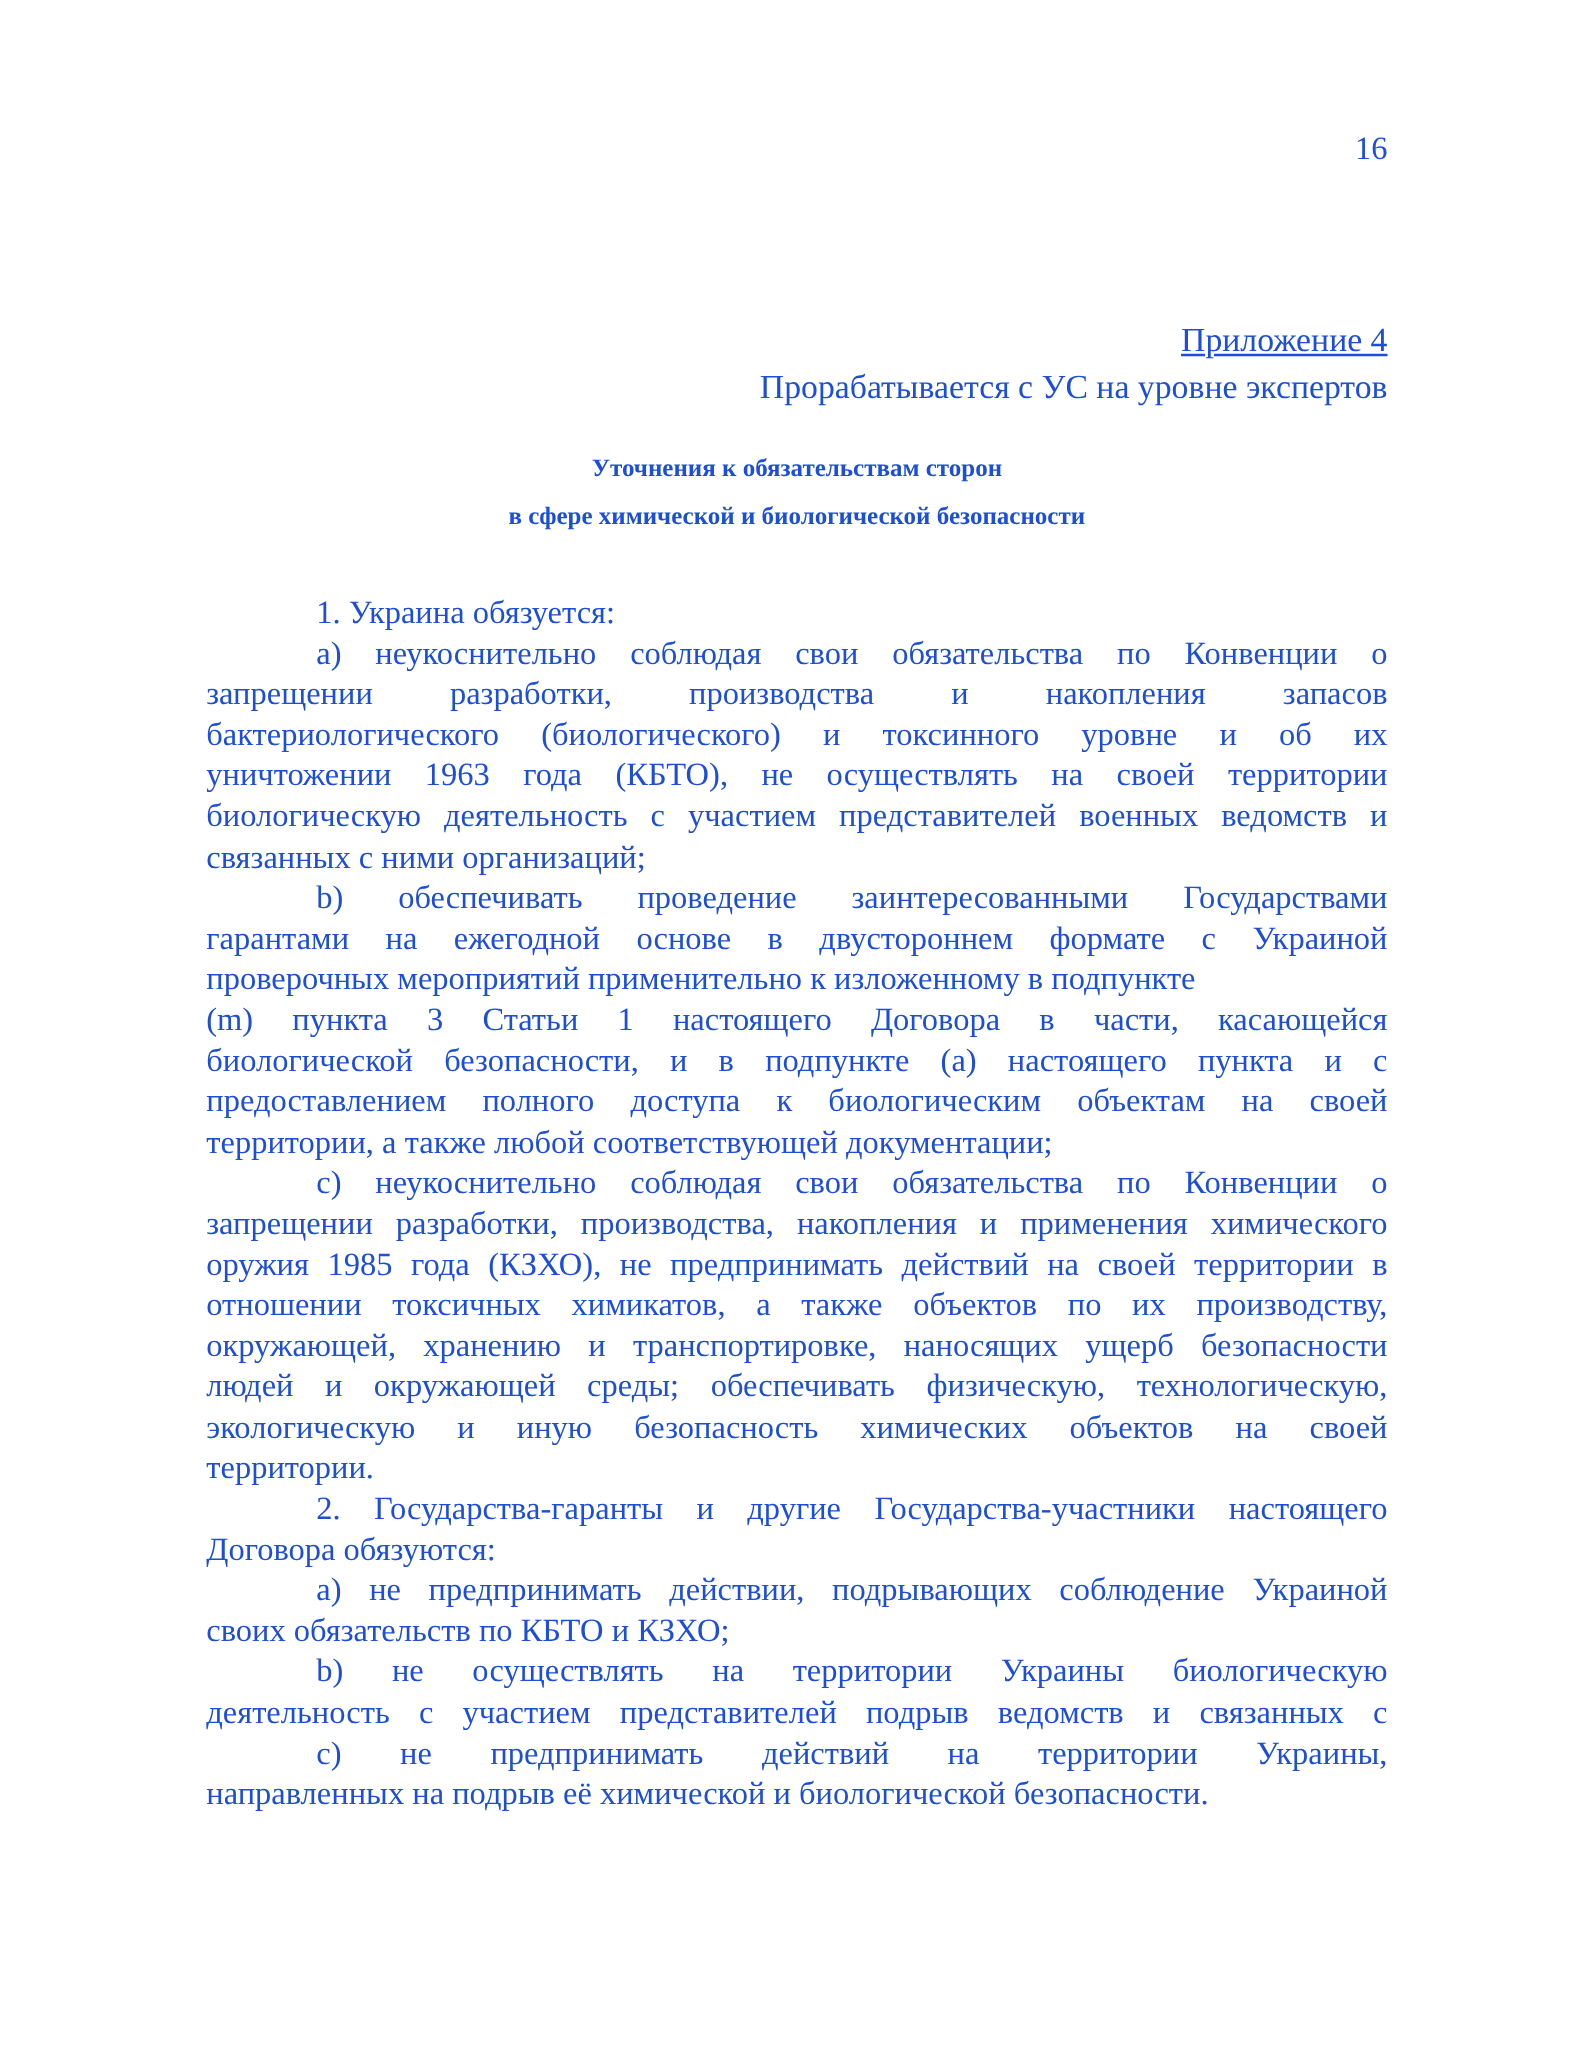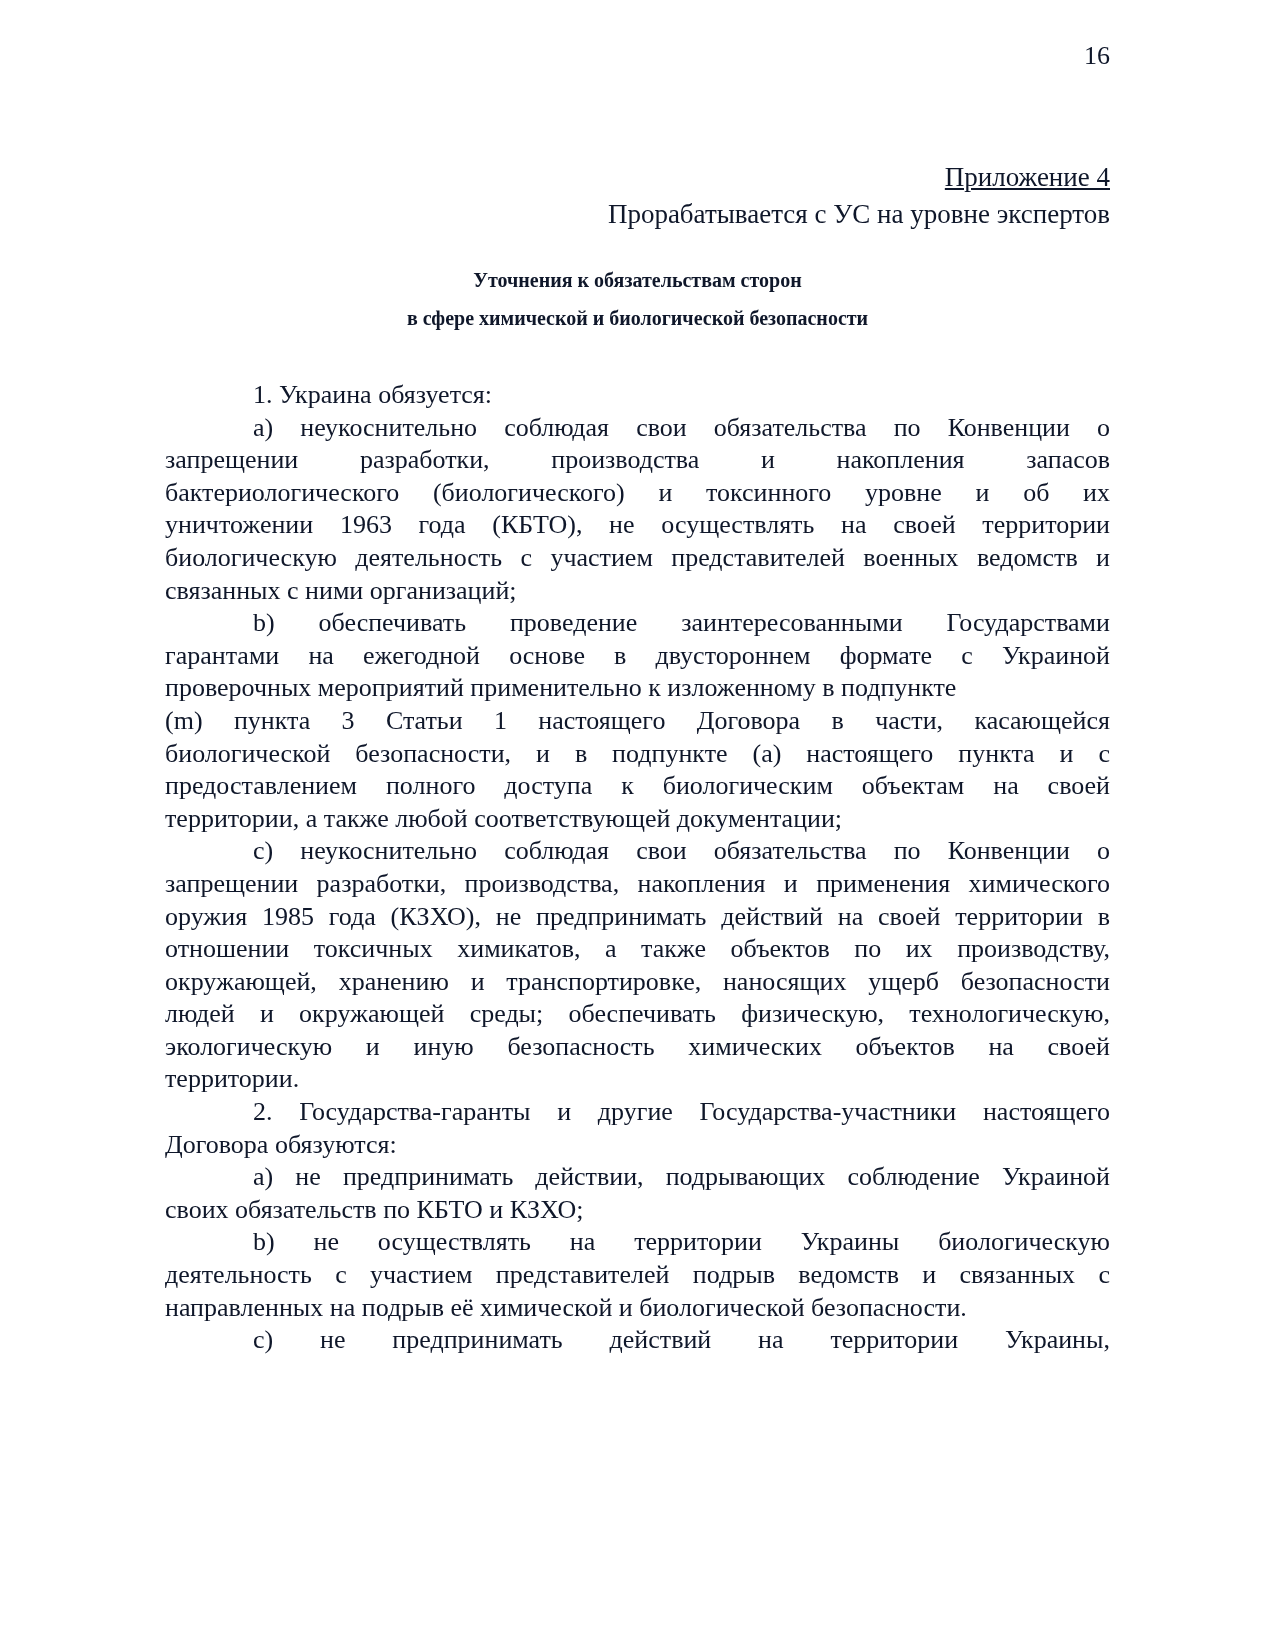--- a/index.html
+++ b/index.html
@@ -5,34 +5,34 @@
   html, body {
     margin: 0;
     padding: 0;
     background: #ffffff;
   }
   .page {
     position: relative;
     width: 1275px;
     height: 1650px;
     box-sizing: border-box;
-    padding: 41px 165px 0 165px;
+    padding: 104px 165px 0 165px;
     background: #ffffff;
-    color: #0f172a;
+    color: #1d4ed8;
     font-family: "Liberation Serif", "DejaVu Serif", serif;
     font-size: 26px;
     overflow: hidden;
   }
   .pageno {
     text-align: right;
     line-height: 30px;
     font-size: 26px;
   }
   .header {
-    margin-top: 88px;
+    margin-top: 120px;
     text-align: right;
     line-height: 37px;
     font-size: 27px;
   }
   .appendix {
     text-decoration: underline;
   }
   .title {
     margin-top: 28px;
     text-align: center;
@@ -112,17 +112,17 @@
       </div>
       <div class="para">
         <div class="ln j first">а) не предпринимать действии, подрывающих соблюдение Украиной</div>
         <div class="ln">своих обязательств по КБТО и КЗХО;</div>
       </div>
       <div class="para">
         <div class="ln j first">b) не осуществлять на территории Украины биологическую</div>
         <div class="ln j">деятельность с участием представителей подрыв ведомств и связанных с</div>
       </div>
       <div class="para">
+        <div class="ln j first">с) не предпринимать действий на территории Украины,</div>
         <div class="ln">направленных на подрыв её химической и биологической безопасности.</div>
-        <div class="ln j first">с) не предпринимать действий на территории Украины,</div>
       </div>
     </div>
 </div>
 
 </body></html>

